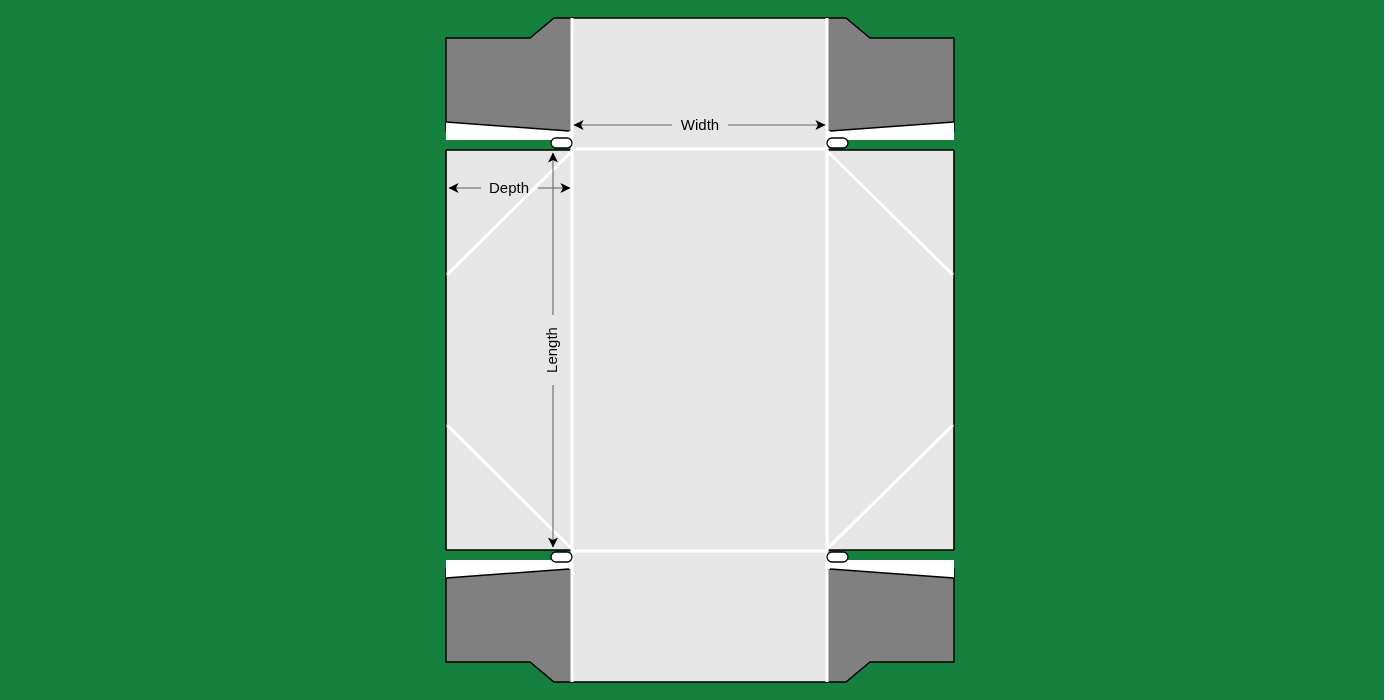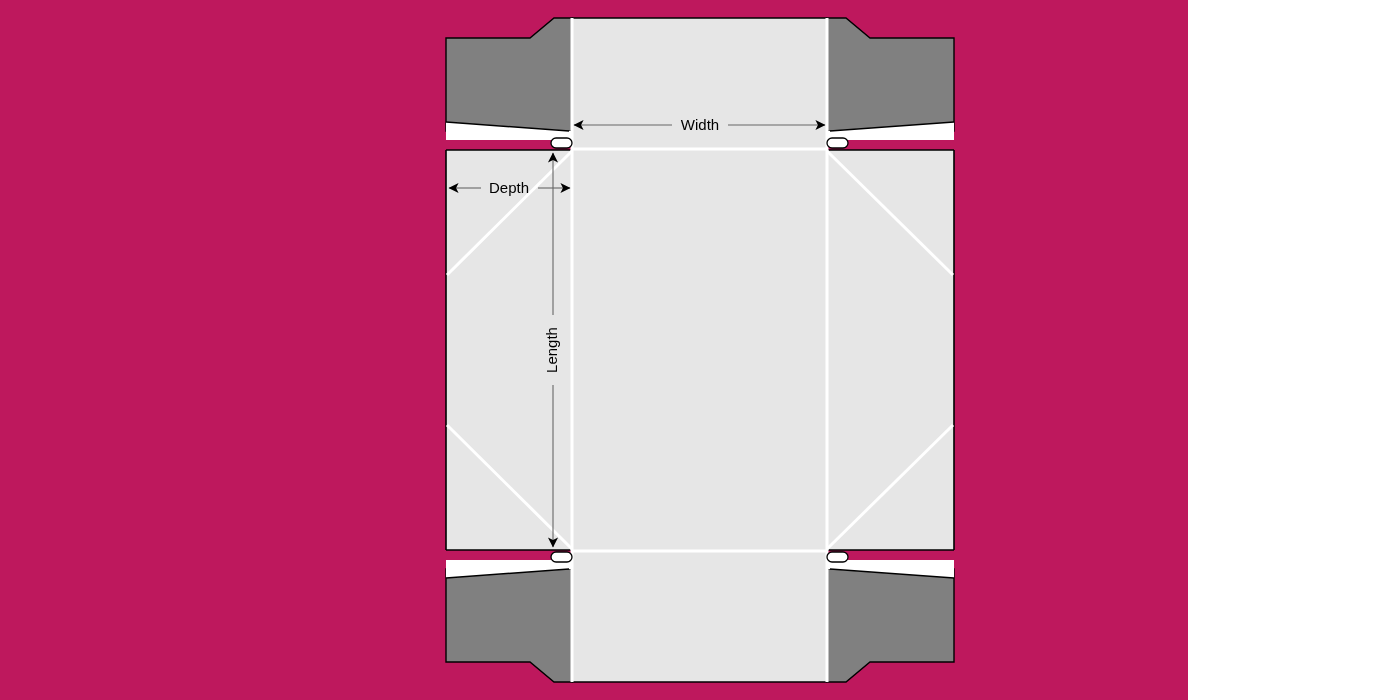--- a/index.html
+++ b/index.html
@@ -8,23 +8,23 @@
     background: #ffffff;
   }
   body {
     width: 1400px;
     height: 700px;
     overflow: hidden;
     font-family: "Liberation Sans", sans-serif;
   }
   #diagram-root {
     position: relative;
-    width: 1188px;
+    width: 1384px;
     height: 700px;
-    background: #be185d;
+    background: #15803d;
   }
   svg#dieline {
     display: block;
     width: 1400px;
     height: 700px;
   }
   .dim-label {
     font-family: "Liberation Sans", sans-serif;
     font-size: 15px;
     fill: #000000;

